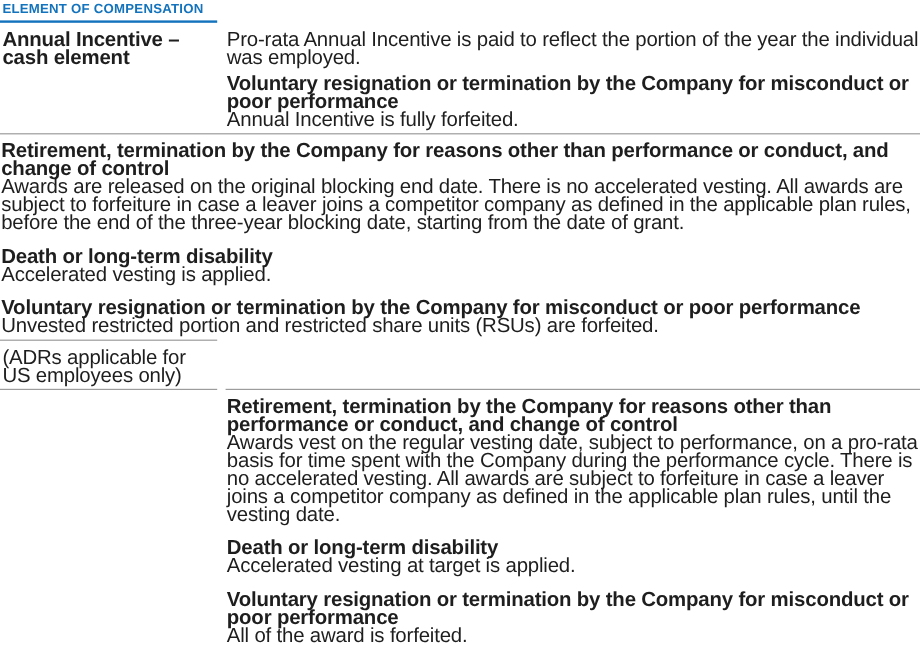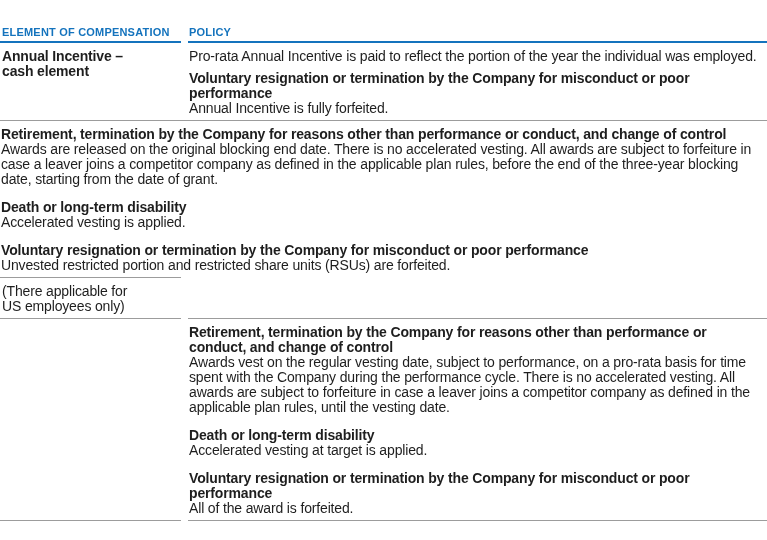--- a/index.html
+++ b/index.html
@@ -11,21 +11,20 @@
     width: 767px;
     height: 540px;
     font-family: "Liberation Sans", "DejaVu Sans", sans-serif;
     color: #1e1e1e;
     overflow: hidden;
   }
   .doc {
     width: 767px;
     height: 392px;
     box-sizing: border-box;
-    margin-top: 24px;
   }
   .row {
     display: flex;
     align-items: stretch;
   }
   .cell {
     box-sizing: border-box;
   }
   .cell.left {
     flex: none;
@@ -46,21 +45,21 @@
   .header-cell {
     color: var(--header-blue, #1473bd);
     font-weight: bold;
     font-size: 11px;
     line-height: 13px;
     letter-spacing: 0.2px;
   }
   
   .data-row .cell {
     border-top: 1px solid var(--separator-gray, #9c9c9c);
-    font-size: 14px;
+    font-size: 17px;
     line-height: 15px;
     letter-spacing: -0.15px;
   }
   .data-row.first .cell {
     border-top: none;
   }
   .data-row.last .cell {
     border-bottom: 1px solid var(--separator-gray, #9c9c9c);
   }
   .el-title {
@@ -83,21 +82,20 @@
     margin-top: 7px;
   }
 </style>
 </head>
 <body>
 
 <div class="doc">
 
   <div class="row header-row">
     <div class="cell left header-cell">ELEMENT OF COMPENSATION</div>
-    <div class="cell right header-cell">POLICY</div>
   </div>
 
   <div class="row data-row first">
     <div class="cell left">
       <div class="el-title">Annual Incentive –
 cash element</div>
     </div>
     <div class="cell right">
       <div class="para">
         <p class="body">Pro-rata Annual Incentive is paid to reflect the portion of the year the individual was employed.</p>
@@ -121,21 +119,21 @@
       </div>
       <div class="para">
         <p class="head">Voluntary resignation or termination by the Company for misconduct or poor performance</p>
         <p class="body">Unvested restricted portion and restricted share units (RSUs) are forfeited.</p>
       </div>
     </div>
   </div>
 
   <div class="row data-row">
     <div class="cell left">
-      <div class="el-note">(There applicable for
+      <div class="el-note">(ADRs applicable for
 US employees only)</div>
     </div>
   </div>
 
   <div class="row data-row last">
     <div class="cell left">
     </div>
     <div class="cell right">
       <div class="para">
         <p class="head">Retirement, termination by the Company for reasons other than performance or conduct, and change of control</p>

